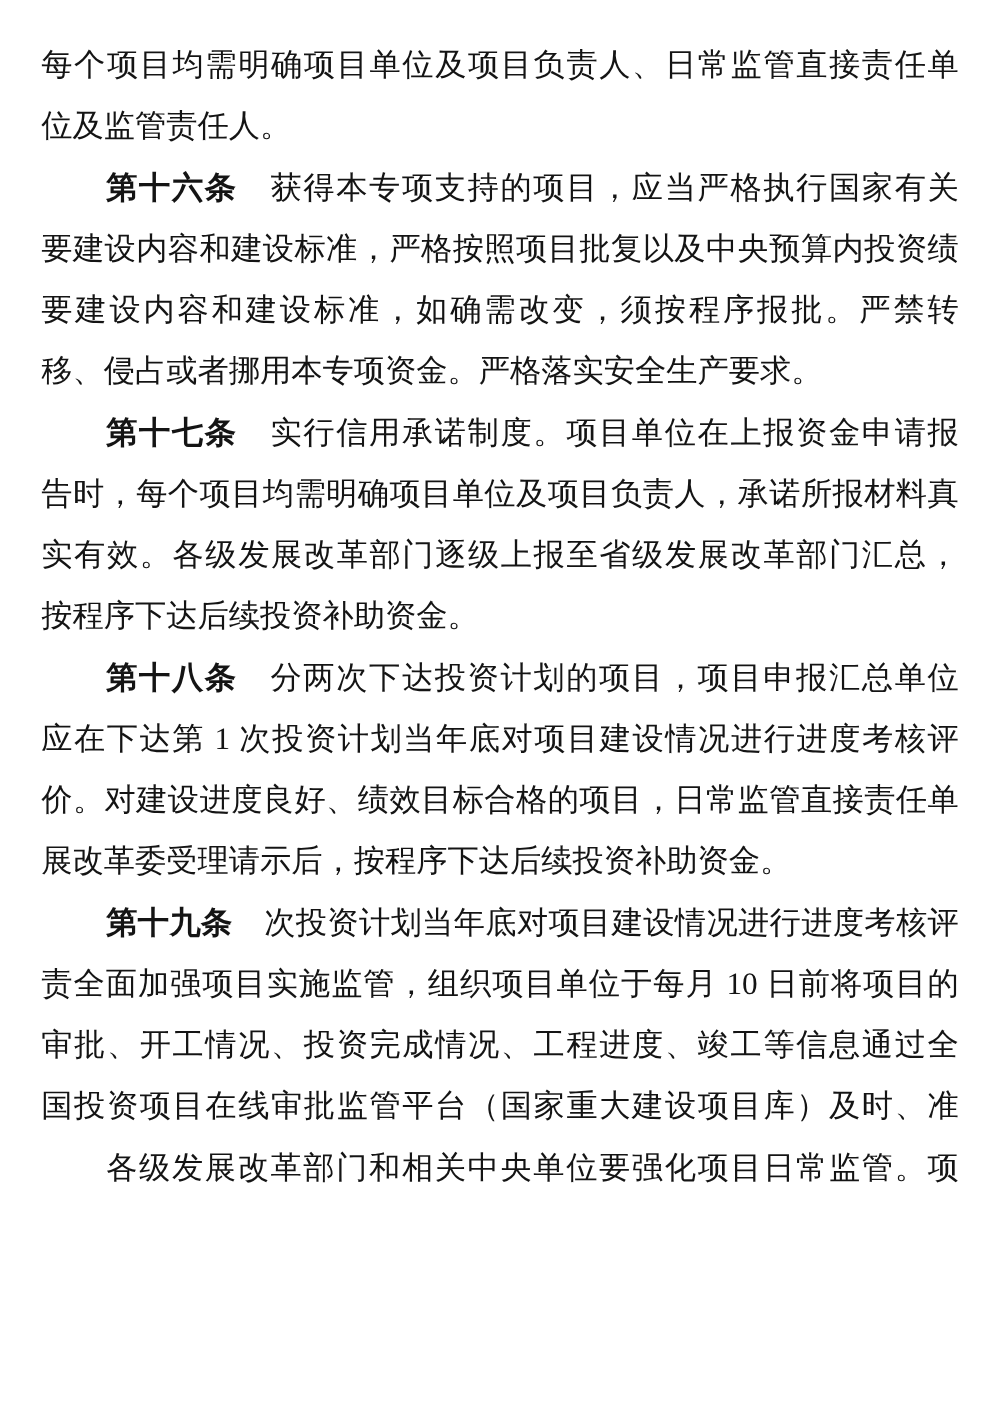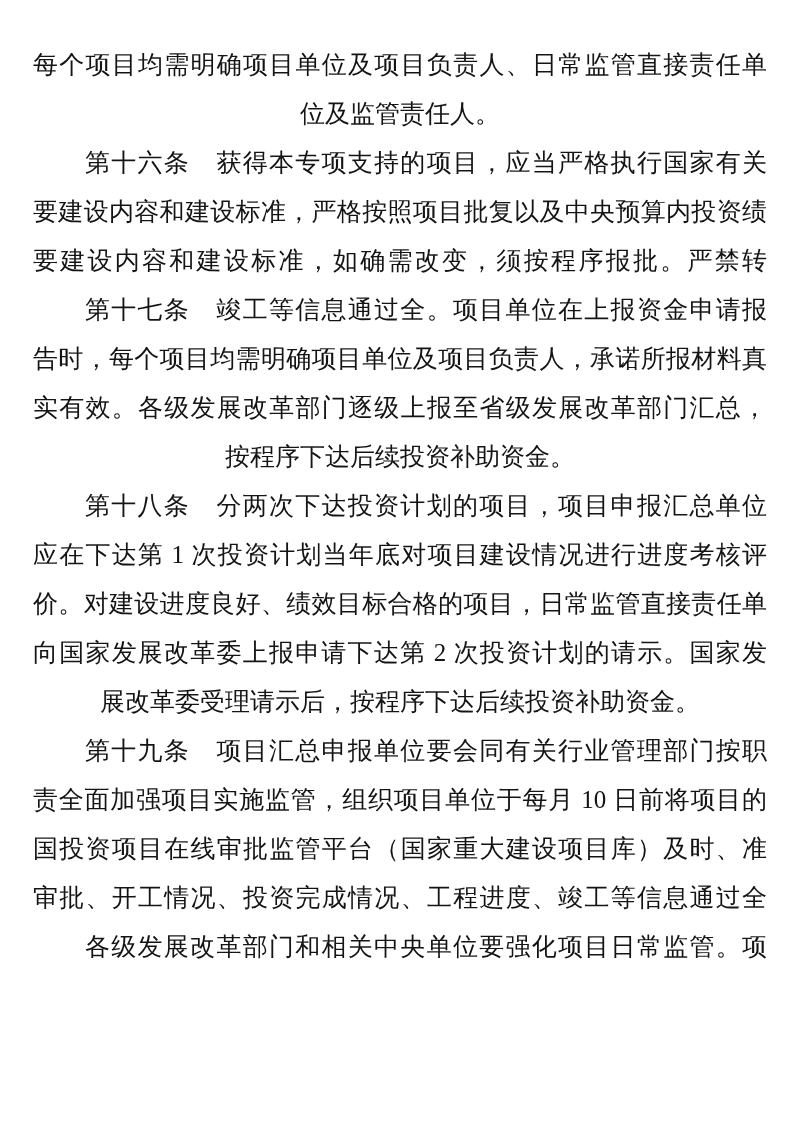--- a/index.html
+++ b/index.html
@@ -7,73 +7,73 @@
     width: 800px;
     height: 1131px;
     background: #ffffff;
     overflow: hidden;
   }
   .page {
     box-sizing: border-box;
     width: 800px;
     height: 898px;
     background: #ffffff;
-    padding: 40px 33px 0 33px;
+    padding: 28px 33px 0 33px;
   }
   .doc {
     font-family: "Liberation Serif", "DejaVu Serif", serif;
     font-size: 25px;
     color: #141414;
   }
   .para { margin: 0; }
   .line {
     height: 49px;
     line-height: 49px;
     overflow: hidden;
     white-space: normal;
-    text-align: center;
+    text-align: left;
   }
   .line.j {
     text-align: justify;
     text-align-last: justify;
     text-justify: inter-ideograph;
   }
   .line.ind { padding-left: 52px; }
-  .lbl { font-weight: normal; }
+  .lbl { font-weight: bold; }
 </style>
 </head>
 <body style="background: rgb(255, 255, 255);">
 
 <main class="page">
   <div class="doc" id="doc-root" style="color: rgb(20, 20, 20);">
       <div class="para">
         <div class="line j"><span class="run">每个项目均需明确项目单位及项目负责人、日常监管直接责任单</span></div>
         <div class="line"><span class="run">位及监管责任人。</span></div>
       </div>
       <div class="para">
         <div class="line j ind"><span class="lbl">第十六条</span><span class="run">　获得本专项支持的项目，应当严格执行国家有关</span></div>
         <div class="line j"><span class="run">要建设内容和建设标准，严格按照项目批复以及中央预算内投资绩</span></div>
         <div class="line j"><span class="run">要建设内容和建设标准，如确需改变，须按程序报批。严禁转</span></div>
+        <div class="line"><span class="run">移、侵占或者挪用本专项资金。严格落实安全生产要求。</span></div>
       </div>
       <div class="para">
-        <div class="line j ind"><span class="lbl">第十七条</span><span class="run">　竣工等信息通过全。项目单位在上报资金申请报</span></div>
+        <div class="line j ind"><span class="lbl">第十七条</span><span class="run">　实行信用承诺制度。项目单位在上报资金申请报</span></div>
         <div class="line j"><span class="run">告时，每个项目均需明确项目单位及项目负责人，承诺所报材料真</span></div>
         <div class="line j"><span class="run">实有效。各级发展改革部门逐级上报至省级发展改革部门汇总，</span></div>
         <div class="line"><span class="run">按程序下达后续投资补助资金。</span></div>
       </div>
       <div class="para">
         <div class="line j ind"><span class="lbl">第十八条</span><span class="run">　分两次下达投资计划的项目，项目申报汇总单位</span></div>
         <div class="line j"><span class="run">应在下达第 1 次投资计划当年底对项目建设情况进行进度考核评</span></div>
         <div class="line j"><span class="run">价。对建设进度良好、绩效目标合格的项目，日常监管直接责任单</span></div>
-        <div class="line j"><span class="run">向国家发展改革委上报申请下达第 2 次投资计划的请示。国家发</span></div>
         <div class="line"><span class="run">展改革委受理请示后，按程序下达后续投资补助资金。</span></div>
       </div>
       <div class="para">
-        <div class="line j ind"><span class="lbl">第十九条</span><span class="run">　项目汇总申报单位要会同有关行业管理部门按职</span></div>
+        <div class="line j ind"><span class="lbl">第十九条</span><span class="run">　次投资计划当年底对项目建设情况进行进度考核评</span></div>
         <div class="line j"><span class="run">责全面加强项目实施监管，组织项目单位于每月 10 日前将项目的</span></div>
+        <div class="line j"><span class="run">审批、开工情况、投资完成情况、工程进度、竣工等信息通过全</span></div>
         <div class="line j"><span class="run">国投资项目在线审批监管平台（国家重大建设项目库）及时、准</span></div>
-        <div class="line j"><span class="run">审批、开工情况、投资完成情况、工程进度、竣工等信息通过全</span></div>
       </div>
       <div class="para">
         <div class="line j ind"><span class="run">各级发展改革部门和相关中央单位要强化项目日常监管。项</span></div>
       </div>
     </div>
 </main>
 
 </body></html>

